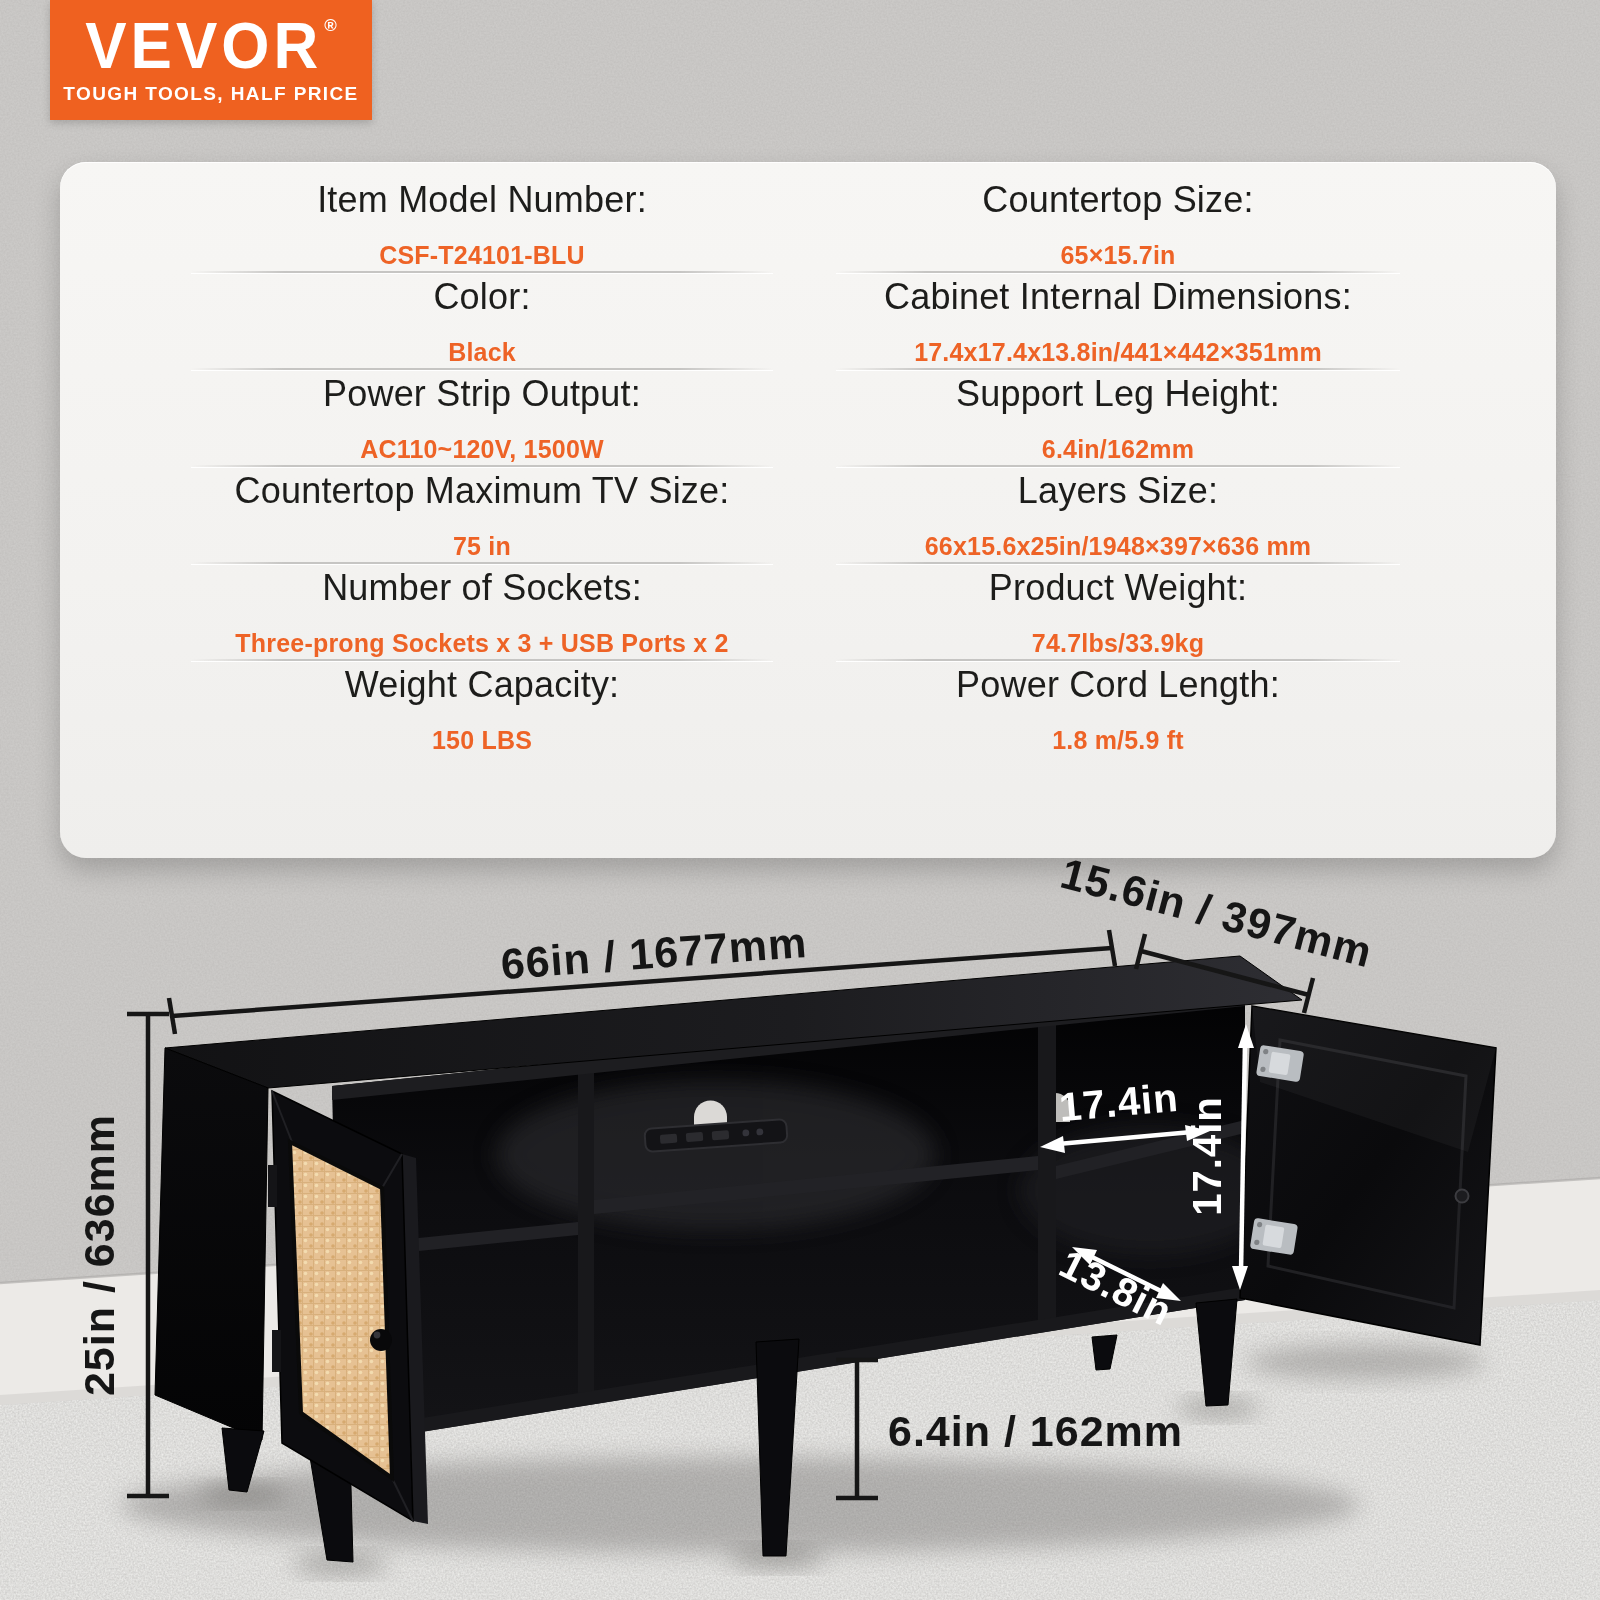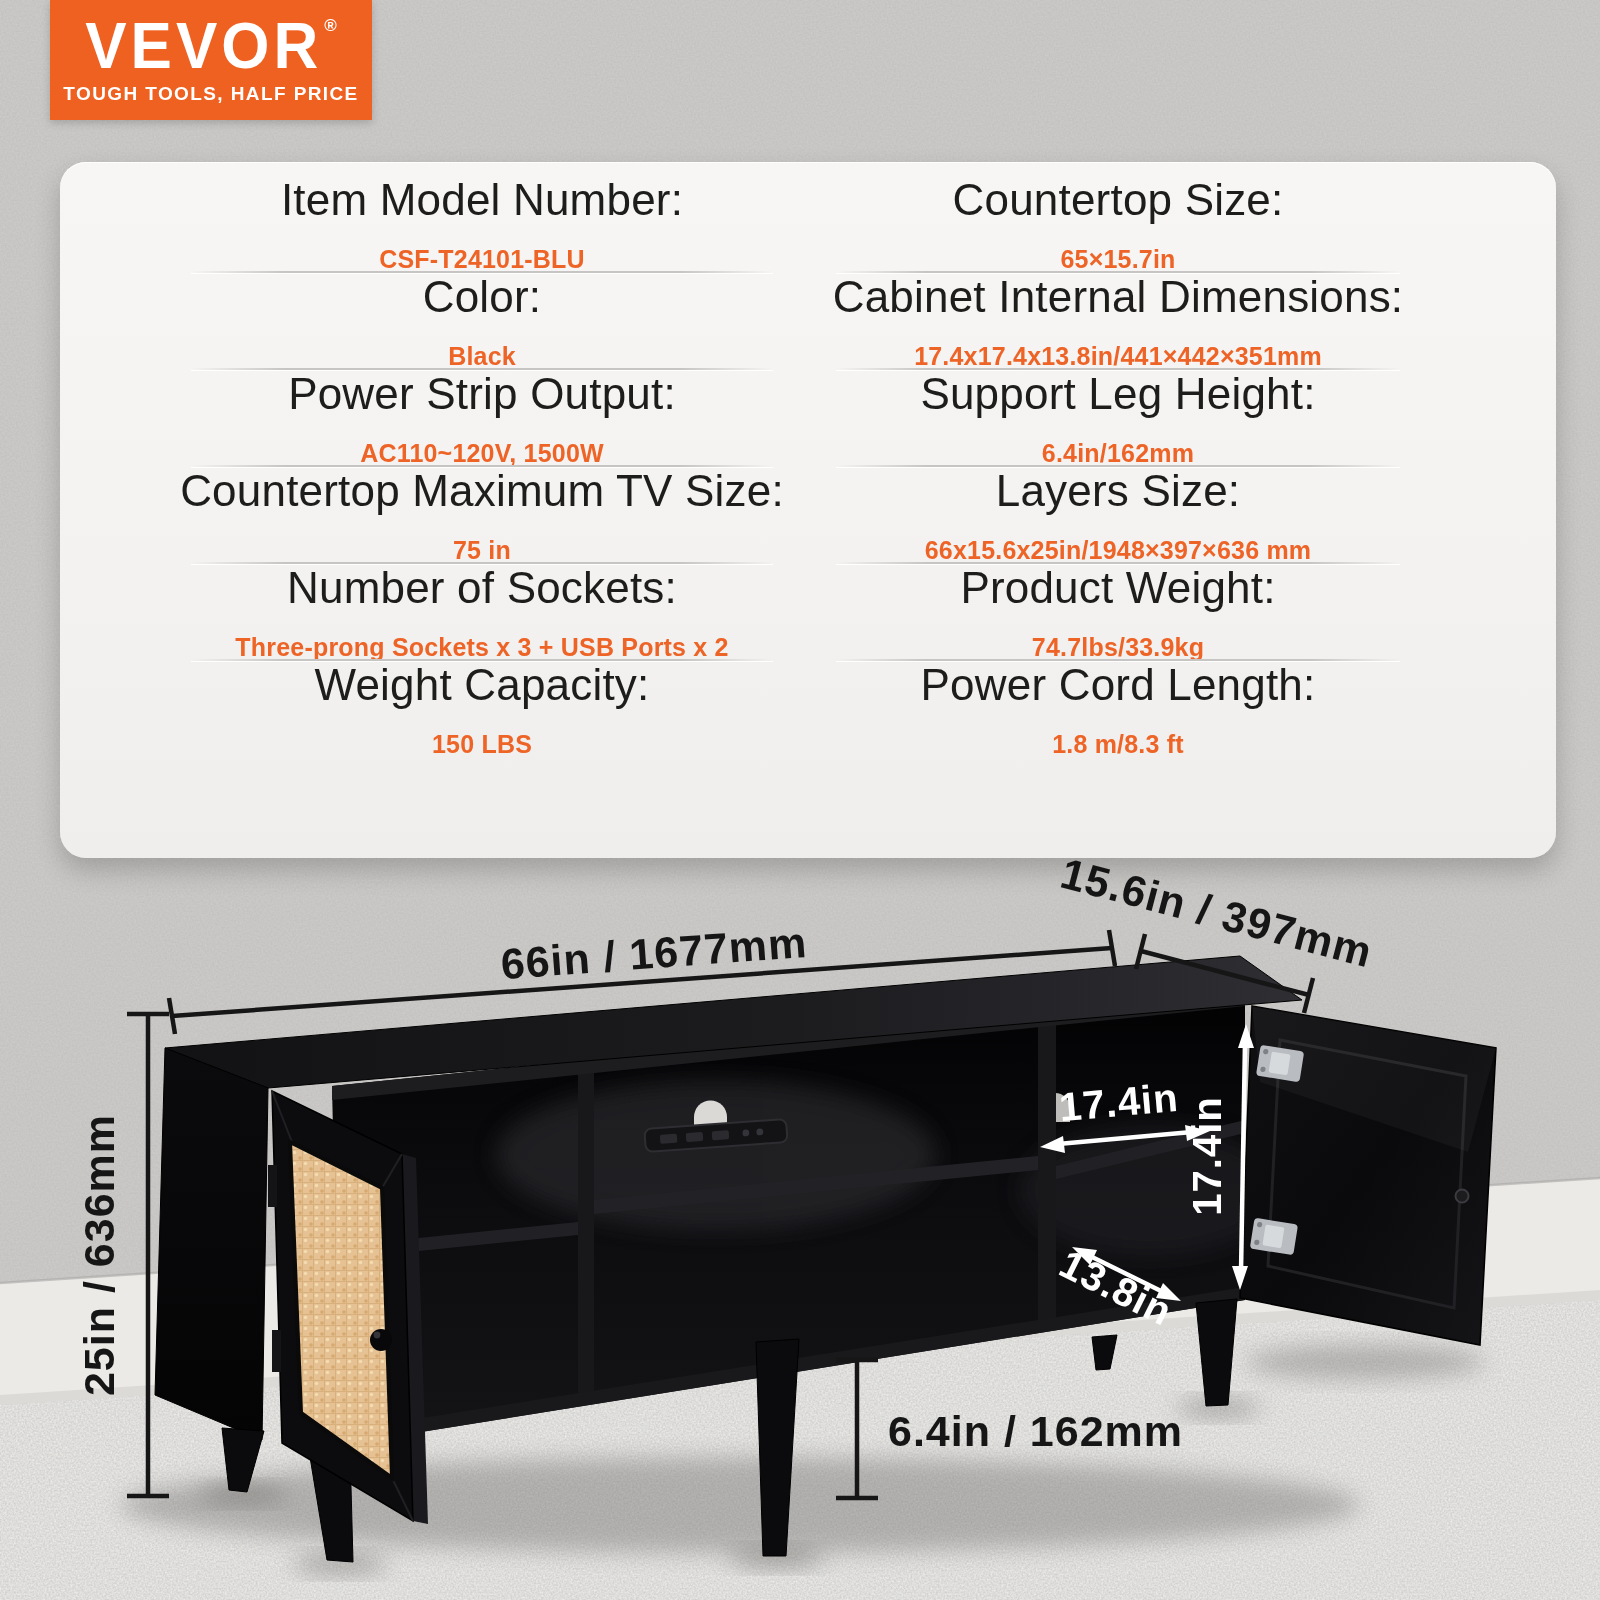--- a/index.html
+++ b/index.html
@@ -26,21 +26,21 @@
   }
   .col{position:absolute;top:14px;}
   .col-left{left:112px;width:620px;}
   .col-right{left:758px;width:600px;text-align:right;}
   .spec-row{height:97px;display:flex;flex-direction:column;align-items:center;justify-content:center;position:relative;}
   .spec-row.divided::after{
     content:"";position:absolute;bottom:0;left:3%;right:3%;height:2px;
     background:linear-gradient(90deg,rgba(197,196,194,0) 0%,#c6c5c3 16%,#c6c5c3 84%,rgba(197,196,194,0) 100%);
     box-shadow:0 1px 0 rgba(255,255,255,.95);
   }
-  .spec-label{font-size:44px;color:#1d1d1b;white-space:nowrap;letter-spacing:.2px;}
+  .spec-label{font-size:36px;color:#1d1d1b;white-space:nowrap;letter-spacing:.2px;}
   .spec-value{font-size:25px;font-weight:700;color:#ee6326;margin-top:20px;white-space:nowrap;letter-spacing:.2px;}
   
   .scene{position:absolute;left:0;top:0;}
   .dim-text{font-family:"Liberation Sans",sans-serif;font-weight:700;font-size:43px;fill:#161616;letter-spacing:1px;}
   .dim-text-white{font-family:"Liberation Sans",sans-serif;font-weight:700;font-size:40px;fill:#ffffff;letter-spacing:1px;}
 </style>
 </head>
 <body>
 
 <div id="stage">
@@ -278,18 +278,18 @@
       <div class="spec-row divided">
         <div class="spec-label">Layers Size:</div>
         <div class="spec-value">66x15.6x25in/1948×397×636 mm</div>
       </div>
       <div class="spec-row divided">
         <div class="spec-label">Product Weight:</div>
         <div class="spec-value">74.7lbs/33.9kg</div>
       </div>
       <div class="spec-row">
         <div class="spec-label">Power Cord Length:</div>
-        <div class="spec-value">1.8 m/8.3 ft</div>
+        <div class="spec-value">1.8 m/5.9 ft</div>
       </div>
     </div>
   </div>
 
 </div>
 
 </body></html>

